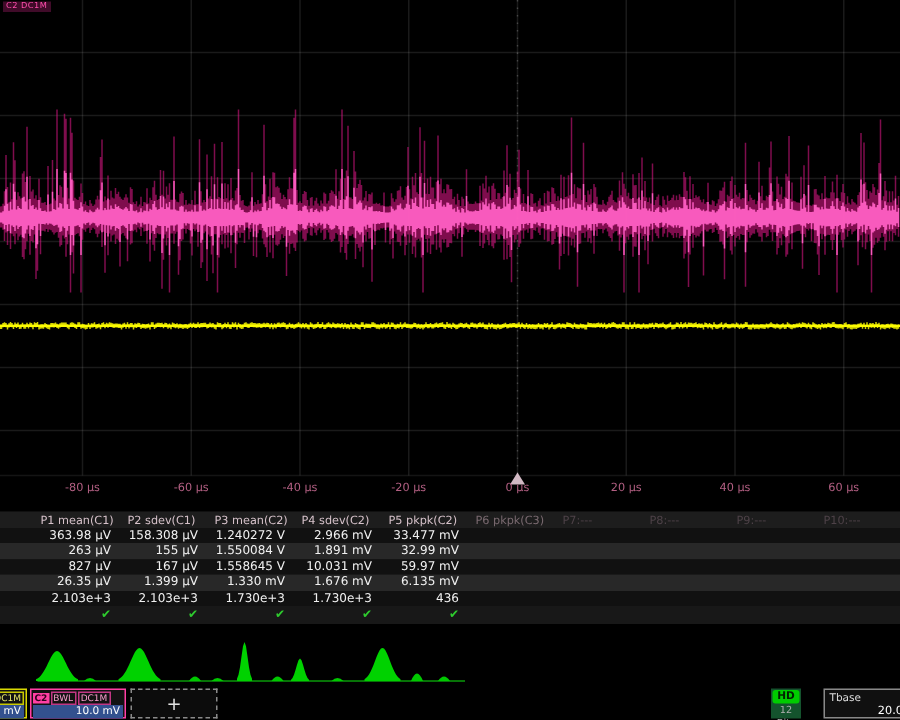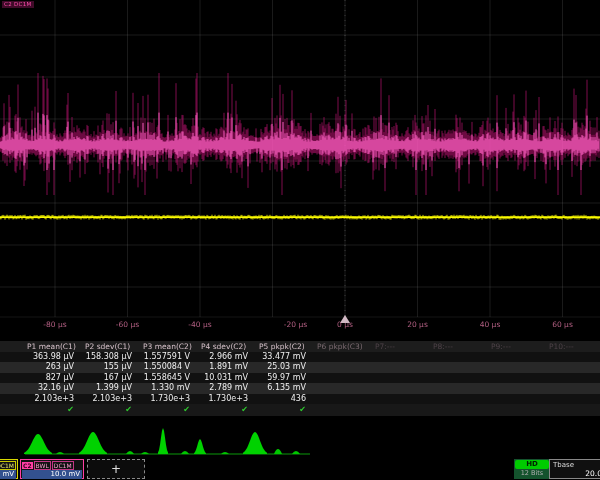--- a/index.html
+++ b/index.html
@@ -38,21 +38,21 @@
   .badge-row{display:flex;gap:1px;align-items:center;height:9px;padding:1px 1px 0 1px;}
   .badge{font-size:6px;line-height:7px;padding:0 1px;white-space:nowrap;}
   .badge.filled-pink{background:#ff3fa4;color:#30001c;font-weight:bold;}
   .badge.outline-pink{border:1px solid #c23684;color:#ff9fd0;}
   .badge.outline-yellow{border:1px solid #c9c900;color:#e8e86a;}
   .value-row{height:9px;margin:0 1px 1px 1px;background:#33518f;color:#fff;font-size:7px;
              line-height:9px;text-align:right;padding-right:2px;}
   .add-box{position:absolute;left:87px;top:0;width:58px;height:20px;box-sizing:border-box;
            border:1px dashed #8a8a8a;background:#0c0c0c;color:#e0e0e0;font-size:12px;
            text-align:center;line-height:18px;}
-  .hd-box{position:absolute;left:514px;top:0;width:36px;height:20px;background:#14532d;}
+  .hd-box{position:absolute;left:514px;top:0;width:20px;height:20px;background:#14532d;}
   .hd-badge{margin:1px 1px 0 1px;height:9px;background:#00cc00;border-radius:2px;color:#002200;
             font-weight:bold;font-size:7px;text-align:center;line-height:9px;}
   .hd-bits{font-size:6.5px;color:#b0b0b0;text-align:center;line-height:9px;}
   .tbase-box{position:absolute;left:549px;top:0;width:75px;height:20px;box-sizing:border-box;
              border:1px solid #888;background:#101010;}
   .tbase-label{font-size:7px;color:#ddd;padding:1px 0 0 3px;line-height:8px;}
   .tbase-value{font-size:7.5px;color:#fff;text-align:right;padding-right:10px;line-height:9px;}
 </style>
 </head>
 <body>
@@ -83,21 +83,21 @@
         <path d="M0 141.7L0 148.3M1 141.6L1 148.4M2 140.9L2 149.1M3 137.1L3 152.9M4 126.2L4 150.0M5 135.9L5 154.1M6 140.5L6 149.5M7 134.5L7 155.5M8 139.6L8 150.4M9 122.5L9 151.3M10 127.9L10 154.0M11 139.7L11 150.3M12 137.4L12 152.6M13 138.7L13 151.3M14 139.3L14 150.7M15 131.8L15 158.2M16 131.1L16 158.9M17 134.4L17 155.6M18 117.8L18 153.0M19 139.6L19 150.4M20 132.6L20 157.4M21 137.2L21 152.8M22 136.6L22 153.4M23 139.3L23 150.7M24 138.3L24 165.5M25 139.8L25 162.8M26 133.4L26 149.2M27 138.9L27 157.3M28 140.6L28 149.4M29 140.6L29 149.4M30 140.4L30 149.6M31 141.2L31 148.8M32 129.6L32 149.8M33 141.0L33 149.0M34 140.8L34 149.2M35 127.8L35 149.9M36 139.3L36 150.7M37 139.9L37 150.1M38 112.6L38 149.9M39 138.3L39 151.7M40 135.3L40 154.7M41 135.8L41 154.2M42 139.0L42 151.0M43 113.9L43 152.0M44 115.3L44 158.0M45 136.1L45 153.9M46 139.3L46 150.7M47 115.1L47 170.0M48 119.6L48 156.6M49 133.9L49 163.6M50 139.1L50 150.9M51 139.5L51 150.5M52 139.8L52 150.2M53 138.7L53 151.3M54 134.8L54 170.0M55 137.6L55 152.4M56 141.0L56 149.0M57 140.2L57 149.8M58 141.3L58 148.7M59 141.6L59 148.4M60 139.8L60 150.2M61 140.8L61 149.2M62 141.5L62 148.5M63 141.1L63 148.9M64 139.6L64 150.4M65 138.5L65 151.5M66 139.6L66 150.4M67 126.9L67 149.3M68 121.6L68 154.9M69 140.2L69 149.8M70 138.7L70 163.5M71 139.8L71 150.2M72 132.4L72 157.6M73 139.6L73 150.4M74 137.0L74 153.0M75 139.0L75 151.0M76 139.3L76 150.7M77 136.2L77 153.8M78 138.0L78 152.0M79 137.3L79 152.7M80 138.8L80 161.3M81 139.4L81 150.6M82 139.8L82 150.2M83 139.0L83 151.0M84 138.0L84 152.0M85 139.0L85 159.6M86 140.6L86 149.4M87 136.0L87 154.0M88 136.4L88 153.6M89 140.5L89 149.5M90 140.9L90 149.1M91 140.1L91 149.9M92 141.7L92 148.3M93 141.1L93 148.9M94 138.8L94 151.2M95 141.5L95 148.5M96 140.3L96 149.7M97 140.5L97 149.5M98 136.2L98 153.8M99 140.8L99 149.2M100 139.1L100 159.6M101 139.8L101 150.2M102 136.0L102 154.0M103 134.0L103 156.0M104 138.2L104 151.8M105 139.8L105 150.2M106 139.4L106 150.6M107 130.7L107 150.6M108 138.2L108 168.7M109 131.0L109 159.0M110 139.3L110 150.7M111 135.7L111 154.3M112 138.2L112 151.8M113 134.7L113 170.0M114 139.7L114 150.3M115 139.7L115 150.3M116 120.7L116 153.8M117 139.6L117 150.4M118 140.3L118 149.7M119 140.5L119 164.1M120 137.9L120 159.3M121 137.2L121 152.8M122 137.6L122 152.4M123 141.2L123 148.8M124 139.7L124 150.3M125 141.2L125 148.8M126 140.8L126 149.2M127 141.0L127 153.7M128 139.8L128 157.7M129 141.2L129 148.8M130 136.9L130 149.6M131 141.0L131 149.0M132 141.0L132 154.7M133 121.5L133 149.8M134 137.1L134 161.8M135 140.5L135 159.9M136 139.7L136 150.3M137 140.3L137 149.7M138 126.1L138 166.2M139 139.3L139 150.7M140 138.6L140 151.4M141 132.6L141 157.4M142 139.5L142 163.6M143 122.9L143 150.6M144 139.4L144 150.6M145 132.9L145 170.0M146 138.8L146 158.3M147 139.2L147 150.8M148 122.4L148 153.9M149 139.4L149 150.6M150 134.7L150 155.3M151 139.2L151 150.8M152 135.0L152 155.0M153 139.9L153 150.1M154 133.1L154 156.9M155 139.1L155 150.9M156 139.9L156 150.1M157 136.9L157 161.8M158 136.1L158 153.9M159 112.6L159 150.0M160 138.3L160 151.7M161 140.0L161 150.0M162 139.8L162 150.2M163 141.4L163 153.5M164 141.6L164 148.4M165 141.7L165 148.3M166 141.4L166 152.3M167 140.2L167 149.8M168 131.5L168 148.7M169 141.5L169 157.8M170 140.4L170 149.6M171 141.0L171 158.2M172 139.8L172 150.2M173 140.9L173 149.1M174 140.7L174 149.3M175 138.0L175 152.0M176 117.2L176 153.9M177 135.1L177 154.9M178 140.1L178 158.2M179 138.7L179 151.3M180 133.3L180 156.7M181 139.0L181 151.0M182 131.4L182 158.6M183 131.5L183 150.7M184 135.9L184 154.1M185 135.6L185 154.4M186 136.0L186 154.0M187 137.6L187 152.4M188 139.4L188 150.6M189 138.2L189 151.8M190 138.8L190 151.2M191 139.5L191 164.5M192 136.6L192 153.4M193 132.9L193 157.1M194 136.2L194 153.8M195 136.3L195 153.7M196 115.1L196 155.1M197 112.6L197 156.2M198 136.7L198 153.3M199 140.6L199 149.4M200 140.1L200 149.9M201 140.6L201 149.4M202 137.9L202 152.1M203 137.0L203 153.0M204 137.3L204 152.7M205 139.7L205 150.3M206 141.5L206 148.5M207 139.1L207 150.9M208 138.9L208 151.1M209 141.4L209 148.6M210 140.0L210 150.0M211 139.1L211 150.9M212 140.8L212 149.2M213 141.5L213 148.5M214 139.9L214 150.1M215 140.8L215 149.2M216 137.5L216 152.5M217 137.9L217 152.1M218 140.8L218 149.2M219 140.0L219 150.0M220 137.7L220 152.3M221 136.8L221 153.2M222 137.2L222 152.8M223 137.9L223 152.1M224 130.5L224 150.1M225 139.4L225 150.6M226 137.1L226 152.9M227 133.4L227 156.6M228 112.6L228 154.8M229 139.4L229 150.6M230 133.2L230 156.8M231 130.9L231 159.1M232 117.5L232 153.9M233 138.9L233 151.1M234 139.0L234 151.0M235 139.4L235 150.6M236 125.1L236 151.7M237 131.2L237 158.8M238 136.1L238 153.9M239 135.0L239 155.0M240 133.7L240 156.3M241 135.2L241 154.8M242 139.9L242 161.6M243 139.0L243 151.0M244 137.0L244 153.0M245 140.2L245 149.8M246 138.0L246 152.0M247 138.1L247 151.9M248 137.5L248 166.4M249 140.9L249 149.1M250 140.9L250 154.2M251 140.6L251 149.4M252 141.0L252 149.0M253 140.7L253 149.3M254 141.4L254 148.6M255 141.3L255 148.7M256 137.5L256 148.5M257 141.7L257 153.3M258 141.7L258 148.3M259 141.7L259 148.3M260 141.5L260 153.9M261 137.7L261 152.3M262 139.2L262 158.6M263 140.3L263 149.7M264 139.6L264 150.4M265 136.9L265 153.1M266 136.8L266 153.2M267 135.6L267 154.4M268 139.0L268 151.0M269 139.6L269 150.4M270 138.5L270 157.6M271 135.8L271 154.2M272 123.9L272 150.7M273 136.5L273 153.5M274 139.3L274 150.7M275 132.8L275 157.2M276 135.3L276 154.7M277 131.7L277 158.3M278 137.4L278 152.6M279 138.0L279 152.0M280 117.9L280 152.7M281 131.7L281 158.3M282 139.0L282 170.0M283 122.0L283 150.8M284 137.9L284 152.1M285 133.3L285 156.7M286 138.0L286 152.0M287 132.8L287 157.2M288 136.0L288 154.0M289 136.0L289 154.0M290 139.3L290 150.7M291 134.2L291 155.8M292 120.4L292 150.1M293 135.0L293 155.0M294 133.4L294 156.6M295 137.7L295 152.3M296 136.5L296 153.5M297 137.8L297 152.2M298 135.0L298 155.0M299 135.1L299 154.9M300 136.5L300 153.5M301 136.4L301 153.6M302 139.5L302 150.5M303 138.8L303 151.2M304 141.1L304 148.9M305 137.9L305 152.1M306 139.8L306 150.2M307 141.6L307 148.4M308 138.7L308 158.0M309 139.4L309 150.6M310 141.6L310 148.4M311 130.6L311 149.0M312 140.2L312 149.8M313 140.9L313 149.1M314 140.9L314 149.1M315 141.0L315 149.0M316 140.9L316 149.1M317 140.2L317 149.8M318 140.7L318 149.3M319 140.7L319 149.3M320 135.5L320 154.5M321 139.9L321 150.1M322 134.8L322 155.2M323 136.3L323 153.7M324 132.4L324 150.7M325 137.5L325 152.5M326 135.7L326 154.3M327 139.7L327 150.3M328 135.5L328 154.5M329 134.7L329 155.3M330 136.4L330 153.6M331 139.4L331 150.6M332 137.7L332 152.3M333 137.7L333 152.3M334 139.4L334 150.6M335 138.8L335 151.2M336 130.9L336 159.1M337 137.6L337 152.4M338 123.3L338 158.9M339 135.8L339 154.2M340 131.8L340 158.2M341 139.7L341 166.6M342 139.1L342 150.9M343 136.7L343 153.3M344 137.7L344 152.3M345 131.2L345 150.7M346 124.7L346 154.8M347 136.3L347 153.7M348 140.7L348 149.3M349 137.9L349 152.1M350 140.7L350 149.3M351 141.0L351 149.0M352 130.8L352 150.0M353 141.3L353 148.7M354 137.8L354 152.2M355 138.0L355 152.0M356 140.8L356 149.2M357 140.5L357 149.5M358 141.7L358 148.3M359 139.9L359 150.1M360 139.2L360 150.8M361 141.4L361 148.6M362 141.4L362 148.6M363 137.6L363 152.4M364 140.7L364 149.3M365 137.0L365 153.0M366 137.2L366 152.8M367 140.3L367 149.7M368 136.0L368 154.0M369 136.2L369 153.8M370 137.8L370 152.2M371 140.0L371 150.0M372 138.6L372 151.4M373 139.9L373 162.3M374 132.2L374 157.8M375 139.6L375 150.4M376 132.8L376 157.2M377 138.9L377 151.1M378 138.7L378 151.3M379 132.3L379 157.7M380 138.4L380 151.6M381 115.1L381 154.4M382 137.9L382 152.1M383 135.0L383 155.0M384 139.2L384 150.8M385 135.9L385 168.1M386 136.2L386 153.8M387 136.3L387 153.7M388 139.8L388 150.2M389 122.6L389 150.2M390 138.3L390 151.7M391 140.3L391 149.7M392 136.9L392 153.1M393 138.0L393 152.0M394 136.4L394 153.6M395 140.6L395 149.4M396 135.0L396 157.1M397 135.9L397 149.4M398 138.8L398 151.2M399 141.1L399 148.9M400 141.1L400 148.9M401 141.2L401 148.8M402 139.7L402 150.3M403 140.9L403 149.1M404 141.3L404 148.7M405 140.3L405 149.7M406 138.8L406 151.2M407 138.2L407 151.8M408 137.0L408 153.0M409 139.7L409 150.3M410 140.3L410 149.7M411 140.5L411 149.5M412 139.0L412 151.0M413 133.9L413 156.1M414 138.3L414 151.7M415 131.5L415 150.8M416 134.9L416 170.0M417 136.4L417 153.6M418 138.6L418 151.4M419 137.6L419 152.4M420 139.4L420 150.6M421 139.4L421 150.6M422 132.0L422 158.0M423 135.3L423 154.7M424 135.2L424 154.8M425 139.4L425 150.6M426 131.6L426 170.0M427 139.7L427 150.3M428 127.0L428 152.3M429 138.8L429 151.2M430 134.0L430 156.0M431 139.0L431 151.0M432 140.4L432 160.6M433 139.0L433 151.0M434 140.8L434 149.2M435 128.8L435 153.0M436 141.3L436 148.7M437 139.8L437 150.2M438 138.8L438 151.2M439 138.1L439 151.9M440 141.3L440 148.7M441 141.7L441 148.3M442 138.6L442 151.4M443 139.7L443 150.3M444 141.2L444 148.8M445 138.4L445 151.6M446 140.1L446 149.9M447 139.7L447 150.3M448 139.0L448 151.0M449 138.2L449 151.8M450 139.8L450 150.2M451 138.4L451 151.6M452 139.8L452 150.2M453 138.0L453 152.0M454 138.8L454 151.2M455 138.9L455 151.1M456 131.4L456 158.6M457 132.9L457 157.1M458 136.9L458 153.1M459 139.4L459 168.1M460 132.6L460 157.4M461 139.5L461 150.5M462 134.9L462 155.1M463 139.2L463 150.8M464 138.3L464 151.7M465 138.9L465 151.1M466 138.6L466 151.4M467 139.7L467 150.3M468 140.5L468 149.5M469 139.6L469 164.3M470 140.9L470 149.1M471 140.3L471 149.7M472 134.6L472 149.7M473 141.0L473 149.0M474 141.2L474 148.8M475 139.8L475 150.2M476 140.2L476 149.8M477 141.6L477 148.4M478 140.8L478 149.2M479 139.5L479 150.5M480 136.9L480 153.1M481 137.0L481 153.0M482 136.0L482 154.0M483 134.2L483 165.6M484 140.3L484 149.7M485 138.1L485 151.9M486 138.7L486 151.3M487 134.0L487 156.0M488 132.7L488 157.3M489 139.2L489 150.8M490 135.3L490 154.7M491 138.2L491 151.8M492 138.8L492 151.2M493 137.6L493 152.4M494 139.5L494 150.5M495 139.2L495 150.8M496 139.2L496 150.8M497 122.6L497 168.1M498 136.7L498 153.3M499 140.1L499 149.9M500 138.2L500 151.8M501 139.1L501 150.9M502 139.7L502 150.3M503 139.6L503 150.4M504 141.1L504 148.9M505 140.0L505 150.0M506 128.3L506 151.3M507 138.6L507 151.4M508 135.5L508 153.0M509 139.8L509 150.2M510 139.9L510 150.1M511 138.5L511 151.5M512 138.8L512 151.2M513 130.0L513 149.1M514 122.2L514 149.9M515 137.2L515 152.8M516 140.1L516 149.9M517 140.0L517 150.0M518 132.7L518 157.3M519 134.9L519 155.1M520 138.1L520 151.9M521 135.8L521 154.2M522 139.4L522 150.6M523 138.8L523 151.2M524 131.9L524 158.1M525 132.7L525 157.3M526 120.5L526 153.5M527 139.4L527 150.6M528 134.5L528 155.5M529 139.9L529 150.1M530 140.1L530 149.9M531 140.4L531 149.6M532 140.5L532 149.5M533 140.5L533 149.5M534 132.8L534 150.4M535 139.1L535 162.1M536 129.3L536 150.5M537 138.4L537 151.6M538 141.2L538 148.8M539 123.4L539 149.3M540 141.3L540 148.7M541 141.4L541 152.9M542 141.1L542 148.9M543 136.5L543 153.5M544 136.5L544 153.5M545 138.1L545 157.4M546 138.4L546 164.2M547 139.6L547 150.4M548 137.8L548 152.2M549 139.5L549 150.5M550 132.5L550 157.5M551 139.0L551 151.0M552 139.2L552 150.8M553 139.2L553 150.8M554 137.4L554 152.6M555 134.2L555 155.8M556 137.5L556 152.5M557 139.3L557 150.7M558 132.2L558 170.0M559 139.2L559 150.8M560 140.0L560 150.0M561 137.4L561 152.6M562 135.0L562 155.0M563 137.6L563 152.4M564 141.0L564 149.0M565 138.6L565 151.4M566 140.5L566 149.5M567 141.1L567 148.9M568 139.4L568 150.6M569 140.3L569 149.7M570 140.5L570 149.5M571 141.1L571 148.9M572 138.3L572 161.0M573 137.4L573 152.6M574 119.6L574 150.9M575 135.1L575 154.9M576 122.5L576 149.9M577 134.4L577 155.6M578 136.8L578 153.2M579 139.4L579 150.6M580 137.1L580 152.9M581 137.6L581 170.0M582 135.0L582 155.0M583 135.9L583 154.1M584 138.2L584 151.8M585 136.6L585 153.4M586 128.6L586 152.8M587 115.6L587 151.7M588 139.8L588 150.2M589 138.6L589 151.4M590 134.1L590 155.9M591 136.9L591 153.1M592 140.4L592 149.6M593 137.1L593 152.9M594 140.4L594 149.6M595 137.1L595 152.9M596 139.9L596 150.1M597 132.4L597 150.9M598 141.2L598 148.8M599 138.6L599 151.4" stroke="rgba(255,95,195,0.95)" stroke-width="1" fill="none"></path>
         <path d="M0 216.5L0 219.3M1 216.5L1 219.3M2 215.4L2 218.2M3 214.9L3 217.7M4 215.3L4 218.1M5 216.9L5 219.7M6 215.5L6 218.3M7 214.7L7 217.5M8 215.4L8 218.2M9 216.6L9 219.4M10 215.0L10 217.8M11 215.8L11 218.6M12 215.0L12 217.8M13 216.6L13 219.4M14 216.3L14 219.1M15 215.1L15 217.9M16 216.4L16 219.2M17 216.3L17 219.1M18 215.1L18 217.9M19 216.2L19 219.0M20 215.0L20 217.8M21 215.3L21 218.1M22 216.7L22 219.5M23 214.9L23 217.7M24 215.4L24 218.2M25 214.7L25 217.5M26 216.9L26 219.7M27 216.4L27 219.2M28 216.2L28 219.0M29 216.4L29 219.2M30 215.4L30 218.2M31 216.0L31 218.8M32 216.6L32 219.4M33 216.8L33 219.6M34 215.4L34 218.2M35 215.3L35 218.1M36 215.5L36 218.3M37 215.0L37 217.8M38 215.9L38 218.7M39 216.3L39 219.1M40 215.5L40 218.3M41 215.0L41 217.8M42 215.0L42 217.8M43 215.0L43 217.8M44 215.0L44 217.8M45 216.1L45 218.9M46 216.7L46 219.5M47 215.1L47 217.9M48 214.9L48 217.7M49 215.1L49 217.9M50 215.8L50 218.6M51 216.5L51 219.3M52 214.9L52 217.7M53 214.9L53 217.7M54 216.4L54 219.2M55 215.8L55 218.6M56 216.2L56 219.0M57 216.8L57 219.6M58 216.6L58 219.4M59 215.3L59 218.1M60 216.6L60 219.4M61 215.5L61 218.3M62 215.6L62 218.4M63 214.9L63 217.7M64 216.4L64 219.2M65 216.0L65 218.8M66 215.6L66 218.4M67 216.7L67 219.5M68 215.3L68 218.1M69 214.8L69 217.6M70 216.1L70 218.9M71 215.1L71 217.9M72 215.7L72 218.5M73 214.8L73 217.6M74 215.1L74 217.9M75 215.5L75 218.3M76 215.8L76 218.6M77 215.6L77 218.4M78 215.6L78 218.4M79 215.8L79 218.6M80 215.8L80 218.6M81 216.8L81 219.6M82 215.7L82 218.5M83 215.2L83 218.0M84 216.4L84 219.2M85 214.8L85 217.6M86 216.2L86 219.0M87 215.3L87 218.1M88 215.4L88 218.2M89 216.8L89 219.6M90 215.5L90 218.3M91 215.8L91 218.6M92 215.1L92 217.9M93 215.4L93 218.2M94 216.6L94 219.4M95 215.8L95 218.6M96 216.0L96 218.8M97 216.3L97 219.1M98 216.0L98 218.8M99 215.7L99 218.5M100 216.8L100 219.6M101 214.8L101 217.6M102 214.9L102 217.7M103 216.6L103 219.4M104 215.7L104 218.5M105 215.1L105 217.9M106 215.1L106 217.9M107 215.4L107 218.2M108 215.2L108 218.0M109 216.1L109 218.9M110 215.1L110 217.9M111 215.4L111 218.2M112 216.3L112 219.1M113 215.7L113 218.5M114 216.7L114 219.5M115 215.0L115 217.8M116 215.5L116 218.3M117 216.0L117 218.8M118 215.5L118 218.3M119 216.4L119 219.2M120 215.9L120 218.7M121 216.1L121 218.9M122 216.5L122 219.3M123 216.1L123 218.9M124 216.0L124 218.8M125 216.5L125 219.3M126 215.9L126 218.7M127 215.1L127 217.9M128 215.8L128 218.6M129 215.2L129 218.0M130 215.9L130 218.7M131 215.8L131 218.6M132 214.9L132 217.7M133 215.9L133 218.7M134 215.4L134 218.2M135 215.4L135 218.2M136 215.2L136 218.0M137 215.1L137 217.9M138 216.2L138 219.0M139 215.9L139 218.7M140 215.0L140 217.8M141 215.6L141 218.4M142 215.3L142 218.1M143 216.4L143 219.2M144 216.8L144 219.6M145 214.8L145 217.6M146 215.4L146 218.2M147 215.4L147 218.2M148 216.7L148 219.5M149 216.0L149 218.8M150 215.2L150 218.0M151 216.0L151 218.8M152 214.8L152 217.6M153 216.3L153 219.1M154 216.5L154 219.3M155 214.9L155 217.7M156 215.6L156 218.4M157 214.8L157 217.6M158 216.9L158 219.7M159 215.1L159 217.9M160 216.0L160 218.8M161 216.5L161 219.3M162 216.4L162 219.2M163 215.2L163 218.0M164 214.9L164 217.7M165 215.7L165 218.5M166 215.9L166 218.7M167 215.1L167 217.9M168 214.9L168 217.7M169 215.4L169 218.2M170 215.3L170 218.1M171 215.7L171 218.5M172 215.5L172 218.3M173 215.4L173 218.2M174 215.8L174 218.6M175 215.6L175 218.4M176 215.2L176 218.0M177 215.6L177 218.4M178 215.2L178 218.0M179 215.4L179 218.2M180 216.4L180 219.2M181 215.3L181 218.1M182 216.7L182 219.5M183 215.5L183 218.3M184 216.2L184 219.0M185 215.1L185 217.9M186 215.0L186 217.8M187 215.6L187 218.4M188 215.2L188 218.0M189 214.9L189 217.7M190 215.4L190 218.2M191 216.7L191 219.5M192 216.3L192 219.1M193 215.1L193 217.9M194 216.1L194 218.9M195 215.8L195 218.6M196 216.6L196 219.4M197 216.0L197 218.8M198 215.6L198 218.4M199 214.9L199 217.7M200 215.6L200 218.4M201 216.2L201 219.0M202 215.4L202 218.2M203 216.2L203 219.0M204 215.3L204 218.1M205 216.3L205 219.1M206 216.8L206 219.6M207 214.9L207 217.7M208 215.6L208 218.4M209 216.5L209 219.3M210 216.2L210 219.0M211 215.9L211 218.7M212 214.7L212 217.5M213 216.0L213 218.8M214 216.0L214 218.8M215 214.8L215 217.6M216 216.6L216 219.4M217 216.5L217 219.3M218 215.5L218 218.3M219 214.8L219 217.6M220 215.6L220 218.4M221 216.1L221 218.9M222 215.0L222 217.8M223 215.7L223 218.5M224 216.0L224 218.8M225 215.5L225 218.3M226 215.6L226 218.4M227 216.0L227 218.8M228 215.3L228 218.1M229 216.5L229 219.3M230 215.4L230 218.2M231 216.3L231 219.1M232 216.0L232 218.8M233 216.7L233 219.5M234 215.0L234 217.8M235 216.3L235 219.1M236 216.6L236 219.4M237 215.4L237 218.2M238 216.0L238 218.8M239 216.5L239 219.3M240 216.8L240 219.6M241 214.9L241 217.7M242 214.9L242 217.7M243 216.6L243 219.4M244 215.7L244 218.5M245 215.8L245 218.6M246 215.9L246 218.7M247 216.1L247 218.9M248 214.9L248 217.7M249 214.9L249 217.7M250 215.5L250 218.3M251 216.4L251 219.2M252 216.4L252 219.2M253 216.7L253 219.5M254 215.7L254 218.5M255 216.2L255 219.0M256 215.4L256 218.2M257 216.3L257 219.1M258 216.1L258 218.9M259 214.8L259 217.6M260 216.7L260 219.5M261 215.0L261 217.8M262 215.1L262 217.9M263 216.3L263 219.1M264 216.7L264 219.5M265 215.9L265 218.7M266 216.2L266 219.0M267 214.8L267 217.6M268 216.5L268 219.3M269 215.6L269 218.4M270 214.8L270 217.6M271 215.8L271 218.6M272 215.9L272 218.7M273 216.1L273 218.9M274 216.4L274 219.2M275 216.1L275 218.9M276 215.2L276 218.0M277 215.4L277 218.2M278 216.4L278 219.2M279 215.8L279 218.6M280 216.5L280 219.3M281 216.1L281 218.9M282 216.8L282 219.6M283 216.1L283 218.9M284 214.9L284 217.7M285 216.0L285 218.8M286 216.0L286 218.8M287 215.4L287 218.2M288 216.2L288 219.0M289 216.2L289 219.0M290 215.5L290 218.3M291 215.0L291 217.8M292 215.9L292 218.7M293 215.3L293 218.1M294 215.2L294 218.0M295 214.8L295 217.6M296 216.2L296 219.0M297 216.5L297 219.3M298 214.7L298 217.5M299 215.9L299 218.7M300 215.7L300 218.5M301 216.6L301 219.4M302 215.2L302 218.0M303 215.8L303 218.6M304 216.7L304 219.5M305 216.5L305 219.3M306 215.7L306 218.5M307 215.1L307 217.9M308 215.3L308 218.1M309 216.0L309 218.8M310 215.7L310 218.5M311 215.1L311 217.9M312 216.1L312 218.9M313 216.6L313 219.4M314 215.2L314 218.0M315 215.0L315 217.8M316 215.7L316 218.5M317 215.6L317 218.4M318 216.3L318 219.1M319 215.4L319 218.2M320 214.8L320 217.6M321 215.6L321 218.4M322 215.0L322 217.8M323 216.3L323 219.1M324 216.5L324 219.3M325 216.8L325 219.6M326 215.1L326 217.9M327 216.4L327 219.2M328 215.4L328 218.2M329 216.3L329 219.1M330 216.5L330 219.3M331 216.8L331 219.6M332 215.9L332 218.7M333 216.7L333 219.5M334 216.6L334 219.4M335 216.0L335 218.8M336 215.7L336 218.5M337 215.1L337 217.9M338 216.2L338 219.0M339 216.0L339 218.8M340 215.5L340 218.3M341 215.7L341 218.5M342 215.4L342 218.2M343 215.3L343 218.1M344 215.8L344 218.6M345 215.7L345 218.5M346 214.8L346 217.6M347 216.4L347 219.2M348 215.2L348 218.0M349 216.1L349 218.9M350 216.6L350 219.4M351 215.4L351 218.2M352 216.6L352 219.4M353 216.0L353 218.8M354 216.6L354 219.4M355 216.2L355 219.0M356 216.5L356 219.3M357 216.7L357 219.5M358 216.3L358 219.1M359 215.4L359 218.2M360 216.3L360 219.1M361 216.2L361 219.0M362 216.8L362 219.6M363 215.4L363 218.2M364 215.8L364 218.6M365 215.3L365 218.1M366 216.8L366 219.6M367 216.1L367 218.9M368 214.9L368 217.7M369 216.6L369 219.4M370 216.7L370 219.5M371 216.2L371 219.0M372 215.6L372 218.4M373 215.4L373 218.2M374 216.4L374 219.2M375 215.6L375 218.4M376 215.8L376 218.6M377 216.4L377 219.2M378 214.9L378 217.7M379 215.1L379 217.9M380 215.3L380 218.1M381 215.8L381 218.6M382 216.6L382 219.4M383 215.2L383 218.0M384 216.2L384 219.0M385 216.4L385 219.2M386 216.6L386 219.4M387 215.7L387 218.5M388 216.2L388 219.0M389 216.1L389 218.9M390 216.8L390 219.6M391 216.8L391 219.6M392 214.8L392 217.6M393 215.4L393 218.2M394 215.4L394 218.2M395 215.6L395 218.4M396 215.5L396 218.3M397 215.7L397 218.5M398 215.4L398 218.2M399 215.0L399 217.8M400 215.7L400 218.5M401 215.2L401 218.0M402 216.1L402 218.9M403 215.1L403 217.9M404 216.5L404 219.3M405 216.1L405 218.9M406 215.4L406 218.2M407 215.8L407 218.6M408 215.0L408 217.8M409 214.7L409 217.5M410 215.4L410 218.2M411 216.1L411 218.9M412 216.4L412 219.2M413 215.8L413 218.6M414 216.3L414 219.1M415 214.8L415 217.6M416 214.9L416 217.7M417 216.3L417 219.1M418 216.4L418 219.2M419 216.8L419 219.6M420 214.8L420 217.6M421 216.6L421 219.4M422 216.4L422 219.2M423 214.9L423 217.7M424 216.3L424 219.1M425 215.9L425 218.7M426 215.8L426 218.6M427 216.5L427 219.3M428 216.4L428 219.2M429 215.5L429 218.3M430 216.3L430 219.1M431 216.1L431 218.9M432 216.4L432 219.2M433 215.5L433 218.3M434 215.7L434 218.5M435 215.2L435 218.0M436 216.6L436 219.4M437 215.1L437 217.9M438 215.3L438 218.1M439 216.0L439 218.8M440 215.6L440 218.4M441 215.6L441 218.4M442 215.0L442 217.8M443 216.0L443 218.8M444 216.7L444 219.5M445 216.1L445 218.9M446 215.6L446 218.4M447 214.8L447 217.6M448 216.8L448 219.6M449 216.7L449 219.5M450 216.3L450 219.1M451 215.0L451 217.8M452 215.1L452 217.9M453 216.2L453 219.0M454 214.7L454 217.5M455 216.2L455 219.0M456 215.5L456 218.3M457 214.9L457 217.7M458 216.2L458 219.0M459 215.0L459 217.8M460 215.2L460 218.0M461 215.1L461 217.9M462 215.6L462 218.4M463 215.4L463 218.2M464 214.8L464 217.6M465 216.0L465 218.8M466 215.5L466 218.3M467 215.9L467 218.7M468 215.7L468 218.5M469 216.9L469 219.7M470 215.0L470 217.8M471 215.4L471 218.2M472 216.2L472 219.0M473 215.3L473 218.1M474 216.0L474 218.8M475 216.9L475 219.7M476 214.9L476 217.7M477 216.2L477 219.0M478 216.6L478 219.4M479 216.2L479 219.0M480 215.7L480 218.5M481 214.9L481 217.7M482 216.8L482 219.6M483 215.7L483 218.5M484 215.1L484 217.9M485 216.0L485 218.8M486 216.2L486 219.0M487 216.1L487 218.9M488 215.6L488 218.4M489 215.6L489 218.4M490 216.2L490 219.0M491 215.0L491 217.8M492 215.7L492 218.5M493 216.6L493 219.4M494 215.7L494 218.5M495 216.4L495 219.2M496 215.9L496 218.7M497 214.7L497 217.5M498 214.9L498 217.7M499 216.7L499 219.5M500 216.9L500 219.7M501 216.9L501 219.7M502 215.7L502 218.5M503 216.7L503 219.5M504 216.4L504 219.2M505 216.3L505 219.1M506 216.7L506 219.5M507 216.1L507 218.9M508 216.2L508 219.0M509 216.4L509 219.2M510 216.5L510 219.3M511 215.6L511 218.4M512 216.2L512 219.0M513 215.6L513 218.4M514 214.9L514 217.7M515 215.6L515 218.4M516 216.0L516 218.8M517 216.3L517 219.1M518 215.7L518 218.5M519 216.1L519 218.9M520 216.7L520 219.5M521 216.2L521 219.0M522 215.5L522 218.3M523 216.5L523 219.3M524 216.3L524 219.1M525 214.9L525 217.7M526 215.7L526 218.5M527 216.4L527 219.2M528 216.7L528 219.5M529 216.0L529 218.8M530 216.1L530 218.9M531 215.6L531 218.4M532 215.6L532 218.4M533 215.2L533 218.0M534 215.8L534 218.6M535 214.8L535 217.6M536 215.1L536 217.9M537 215.5L537 218.3M538 216.2L538 219.0M539 215.2L539 218.0M540 216.2L540 219.0M541 216.7L541 219.5M542 214.8L542 217.6M543 215.5L543 218.3M544 216.1L544 218.9M545 216.6L545 219.4M546 216.0L546 218.8M547 216.8L547 219.6M548 215.4L548 218.2M549 216.1L549 218.9M550 215.7L550 218.5M551 216.0L551 218.8M552 215.1L552 217.9M553 215.5L553 218.3M554 215.9L554 218.7M555 214.9L555 217.7M556 214.7L556 217.5M557 215.8L557 218.6M558 216.1L558 218.9M559 216.2L559 219.0M560 216.0L560 218.8M561 216.2L561 219.0M562 216.7L562 219.5M563 215.4L563 218.2M564 214.9L564 217.7M565 216.3L565 219.1M566 216.0L566 218.8M567 216.7L567 219.5M568 216.8L568 219.6M569 216.3L569 219.1M570 216.4L570 219.2M571 216.5L571 219.3M572 215.8L572 218.6M573 215.6L573 218.4M574 215.2L574 218.0M575 216.4L575 219.2M576 215.1L576 217.9M577 216.6L577 219.4M578 214.9L578 217.7M579 216.7L579 219.5M580 215.4L580 218.2M581 215.7L581 218.5M582 215.3L582 218.1M583 216.1L583 218.9M584 214.7L584 217.5M585 215.8L585 218.6M586 215.2L586 218.0M587 216.8L587 219.6M588 216.1L588 218.9M589 216.3L589 219.1M590 216.7L590 219.5M591 216.0L591 218.8M592 215.8L592 218.6M593 216.3L593 219.1M594 215.6L594 218.4M595 215.9L595 218.7M596 216.3L596 219.1M597 216.3L597 219.1M598 216.9L598 219.7M599 216.3L599 219.1" stroke="rgba(248,248,0,0.85)" stroke-width="1" fill="none"></path>
         <rect x="0" y="216.4" width="600" height="1.6" fill="#fcfc00"></rect>
         <polygon points="340,323 350,323 345,315" fill="#e9cdd9" opacity="0.9"></polygon>
       </svg>
     <div class="trace-label">C2 DC1M</div>
     <div id="axis-labels">
         <div class="axis-label" style="left: 55px;">-80 µs</div>
         <div class="axis-label" style="left: 127.5px;">-60 µs</div>
         <div class="axis-label" style="left: 200px;">-40 µs</div>
-        <div class="axis-label" style="left: 272.5px; margin-left: 23px;">-20 µs</div>
+        <div class="axis-label" style="left: 272.5px;">-20 µs</div>
         <div class="axis-label" style="left: 345px;">0 µs</div>
         <div class="axis-label" style="left: 417.5px;">20 µs</div>
         <div class="axis-label" style="left: 490px;">40 µs</div>
         <div class="axis-label" style="left: 562.5px;">60 µs</div>
       </div>
   </div>
 
   <div class="measure-table" id="measure-table">
       <div class="mt-row mt-head">
         <div class="mt-cell hdr on">P1 mean(C1)</div>
@@ -108,36 +108,36 @@
         <div class="mt-cell hdr dim">P6 pkpk(C3)</div>
         <div class="mt-cell hdr off">P7:---</div>
         <div class="mt-cell hdr off">P8:---</div>
         <div class="mt-cell hdr off">P9:---</div>
         <div class="mt-cell hdr off">P10:---</div>
         <div class="mt-cell hdr off">P11:---</div>
       </div>
       <div class="mt-row mt-vals even">
         <div class="mt-cell val">363.98 µV</div>
         <div class="mt-cell val">158.308 µV</div>
-        <div class="mt-cell val">1.557591 V</div>
+        <div class="mt-cell val">1.240272 V</div>
         <div class="mt-cell val">2.966 mV</div>
         <div class="mt-cell val">33.477 mV</div>
         <div class="mt-cell val"></div>
         <div class="mt-cell val"></div>
         <div class="mt-cell val"></div>
         <div class="mt-cell val"></div>
         <div class="mt-cell val"></div>
         <div class="mt-cell val"></div>
       </div>
       <div class="mt-row mt-vals odd">
         <div class="mt-cell val">263 µV</div>
         <div class="mt-cell val">155 µV</div>
         <div class="mt-cell val">1.550084 V</div>
         <div class="mt-cell val">1.891 mV</div>
-        <div class="mt-cell val">25.03 mV</div>
+        <div class="mt-cell val">32.99 mV</div>
         <div class="mt-cell val"></div>
         <div class="mt-cell val"></div>
         <div class="mt-cell val"></div>
         <div class="mt-cell val"></div>
         <div class="mt-cell val"></div>
         <div class="mt-cell val"></div>
       </div>
       <div class="mt-row mt-vals even">
         <div class="mt-cell val">827 µV</div>
         <div class="mt-cell val">167 µV</div>
@@ -145,24 +145,24 @@
         <div class="mt-cell val">10.031 mV</div>
         <div class="mt-cell val">59.97 mV</div>
         <div class="mt-cell val"></div>
         <div class="mt-cell val"></div>
         <div class="mt-cell val"></div>
         <div class="mt-cell val"></div>
         <div class="mt-cell val"></div>
         <div class="mt-cell val"></div>
       </div>
       <div class="mt-row mt-vals odd">
-        <div class="mt-cell val">32.16 µV</div>
+        <div class="mt-cell val">26.35 µV</div>
         <div class="mt-cell val">1.399 µV</div>
         <div class="mt-cell val">1.330 mV</div>
-        <div class="mt-cell val">2.789 mV</div>
+        <div class="mt-cell val">1.676 mV</div>
         <div class="mt-cell val">6.135 mV</div>
         <div class="mt-cell val"></div>
         <div class="mt-cell val"></div>
         <div class="mt-cell val"></div>
         <div class="mt-cell val"></div>
         <div class="mt-cell val"></div>
         <div class="mt-cell val"></div>
       </div>
       <div class="mt-row mt-vals even">
         <div class="mt-cell val">2.103e+3</div>

